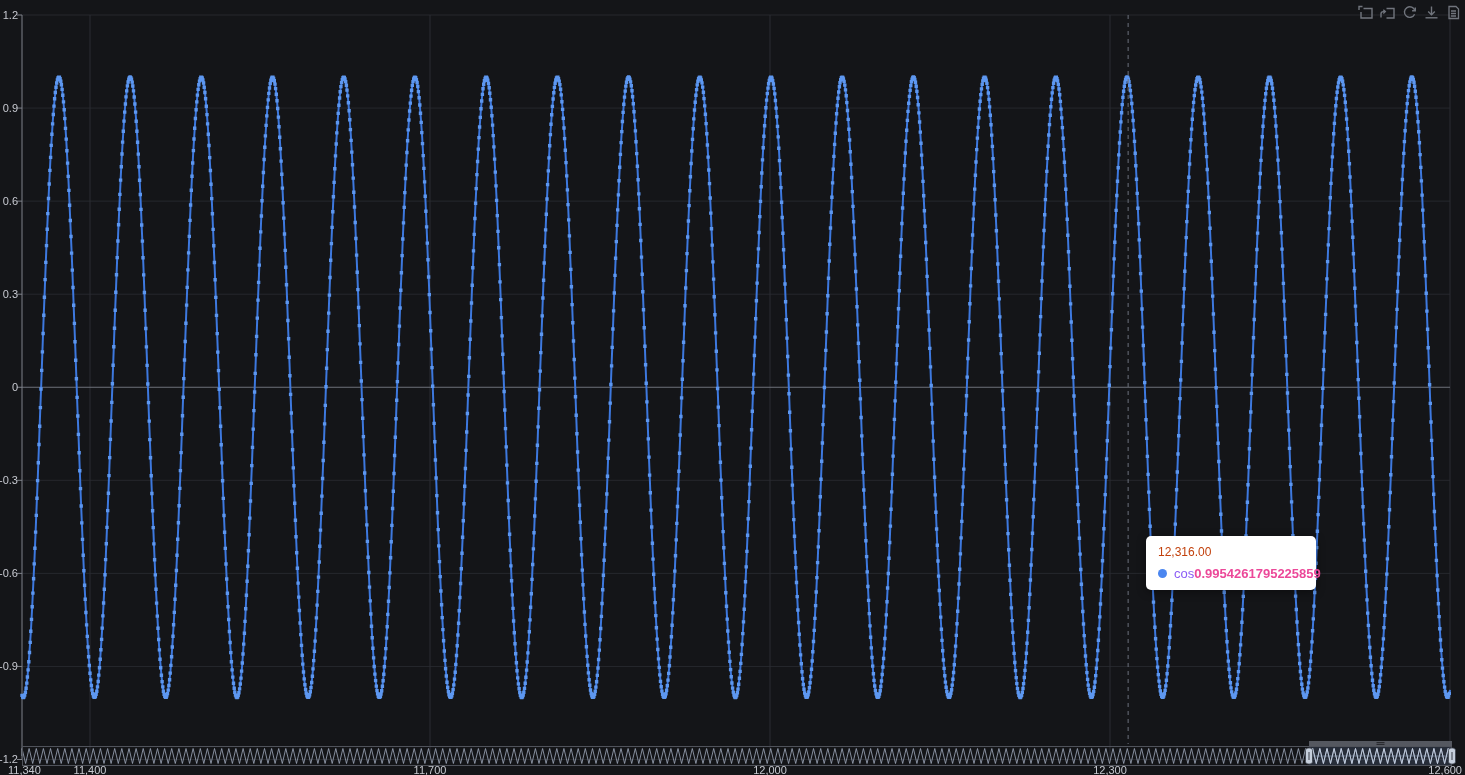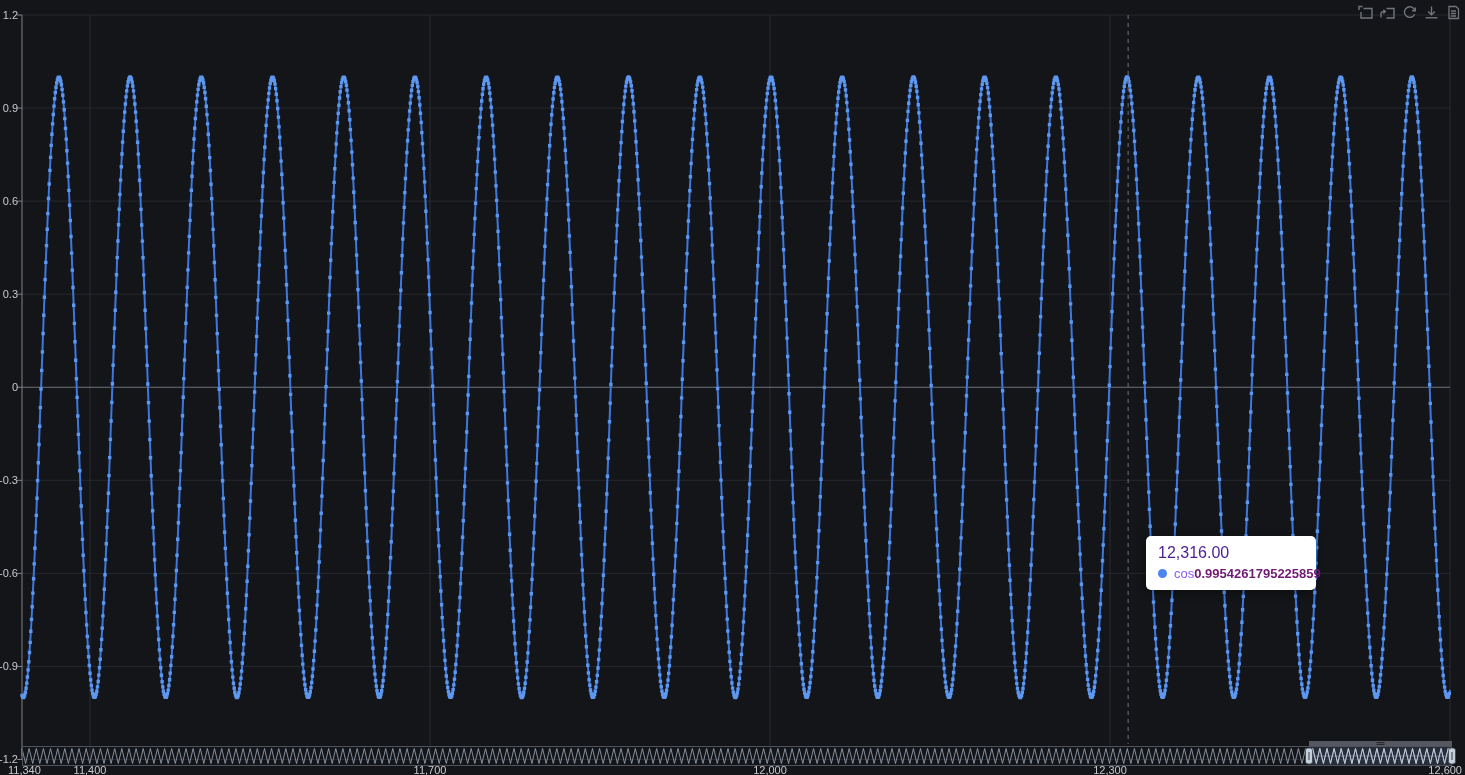--- a/index.html
+++ b/index.html
@@ -5,25 +5,25 @@
   html,body{margin:0;padding:0;background:#141518;width:1465px;height:775px;overflow:hidden;
     font-family:"Liberation Sans",sans-serif;}
   .stage{position:relative;width:1465px;height:655px;background:#141518;}
   svg{position:absolute;left:0;top:0;}
   .toolbox{position:absolute;top:4px;right:3px;display:flex;gap:5px;z-index:30;}
   .tool-btn{width:17px;height:17px;cursor:pointer;display:flex;align-items:center;justify-content:center;}
   .tool-btn svg{position:static;}
   .tooltip{position:absolute;left:1146px;top:536px;width:170px;box-sizing:border-box;
     background:#ffffff;border-radius:5px;box-shadow:0 2px 10px rgba(0,0,0,.4);
     padding:8px 12px 9px 12px;z-index:40;}
-  .tooltip .tt-x{font-size:16px;color:#4c1d95;line-height:17px;}
+  .tooltip .tt-x{font-size:12px;color:#c2410c;line-height:17px;}
   .tooltip .tt-row{display:flex;align-items:center;margin-top:5px;}
   .tooltip .tt-dot{width:9px;height:9px;border-radius:50%;background:#4b86f0;flex:0 0 auto;}
   .tooltip .tt-series{font-size:13px;color:#8b5cf6;margin-left:7px;}
-  .tooltip .tt-value{font-size:13px;font-weight:bold;color:#701a75;margin-left:auto;}
+  .tooltip .tt-value{font-size:13px;font-weight:bold;color:#ec4899;margin-left:auto;}
 </style>
 </head>
 <body>
 
 <div class="stage">
 
   <svg id="plot" width="1465" height="775">
     <g id="g-grid">
         <line x1="22" x2="1450" y1="15" y2="15" stroke="#26282d" stroke-width="1"></line>
         <line x1="22" x2="1450" y1="108.06249999999999" y2="108.06249999999999" stroke="#26282d" stroke-width="1"></line>

